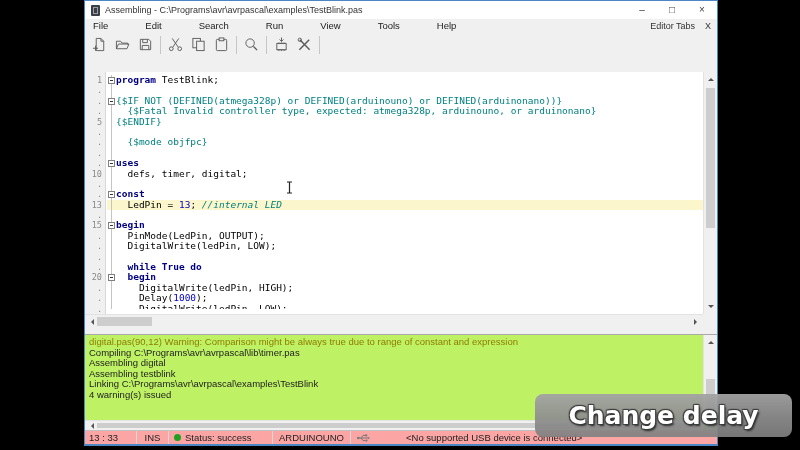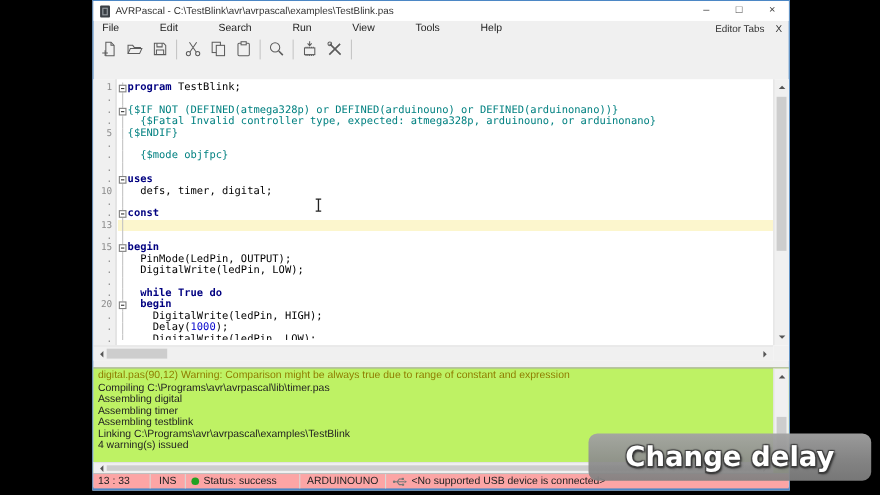--- a/index.html
+++ b/index.html
@@ -62,39 +62,39 @@
   .splitter{position:absolute;left:0;top:327px;right:0;height:6px;background:#f0f0f0;text-align:center;}
   .splitter:before{content:'······';font-size:8px;line-height:5px;color:#999;letter-spacing:2px;}
   
   .messages{position:absolute;left:0;top:333px;right:0;height:96px;background:#bef264;border-top:1px solid #a8a8a8;box-sizing:border-box;}
   .msglines{position:absolute;left:0;top:0;right:14px;bottom:10px;overflow:hidden;padding:2px 0 0 4px;font-size:9.5px;line-height:10.5px;color:#222;white-space:nowrap;}
   .msg-warning{color:var(--warn,#8f7d00);}
   
   .statusbar{position:absolute;left:0;top:429px;right:0;height:14px;background:#fca5a5;border-top:1px solid #c0c0c0;
              display:flex;align-items:center;font-size:9.5px;color:#222;box-sizing:border-box;}
   .scell{height:100%;display:flex;align-items:center;border-right:1px solid #d8d8d8;box-sizing:border-box;flex:none;}
-  .scell.last{border-right:none;flex:1;}
+  .scell.last{border-right:none;flex:1;gap:32px;}
   .dot{width:7px;height:7px;border-radius:50%;background:var(--ok,#21a121);margin:0 4px 0 5px;flex:none;}
   
   .overlay{position:absolute;left:535px;top:394px;width:257px;height:43px;border-radius:8px;
            background:linear-gradient(180deg,rgba(163,163,163,.95) 0%,rgba(142,142,142,.93) 55%,rgba(128,128,128,.93) 100%);
            display:flex;align-items:center;justify-content:center;z-index:50;}
   .overlay span{font-family:"DejaVu Sans",sans-serif;font-weight:bold;font-size:25px;color:#fff;
            text-shadow:-1px -1px 1px #3c3c3c,1px -1px 1px #3c3c3c,-1px 1px 1px #3c3c3c,1.5px 1.5px 2px #2e2e2e;}
   
   .ibeam{position:absolute;left:285px;top:180px;z-index:40;}
 </style>
 </head>
 <body>
 
 <div class="app">
 
   <div class="titlebar">
     <span class="app-ico"></span>
-    <span class="titletext">AVRPascal - C:\TestBlink\avr\avrpascal\examples\TestBlink.pas</span>
+    <span class="titletext">Assembling - C:\Programs\avr\avrpascal\examples\TestBlink.pas</span>
     <span class="winbtn">–</span>
     <span class="winbtn">□</span>
     <span class="winbtn">×</span>
   </div>
 
   <div class="menubar">
     <span style="display:flex;gap:21px;">
         <span class="menu-item">File</span>
         <span class="menu-item">Edit</span>
         <span class="menu-item">Search</span>
@@ -254,20 +254,21 @@
           <pre class="code"></pre>
         </div>
         <div class="ed-line">
           <span class="fold">
             <i class="fb"></i>
           </span>
           <pre class="code"><span class="tk-kw">const</span></pre>
         </div>
         <div class="ed-line current">
           <span class="fold"></span>
+          <pre class="code"><span class="tk-id">  LedPin = </span><span class="tk-num">13</span><span class="tk-id">; </span><span class="tk-cmt">//internal LED</span></pre>
         </div>
         <div class="ed-line">
           <span class="fold"></span>
           <pre class="code"></pre>
         </div>
         <div class="ed-line">
           <span class="fold">
             <i class="fb"></i>
           </span>
           <pre class="code"><span class="tk-kw">begin</span></pre>
@@ -320,21 +321,20 @@
     <div class="corner"></div>
   </div>
 
   <div class="splitter"></div>
 
   <div class="messages">
     <div class="msglines" id="msglines">
         <div class="msg-warning">digital.pas(90,12) Warning: Comparison might be always true due to range of constant and expression</div>
         <div class="msg-info">Compiling C:\Programs\avr\avrpascal\lib\timer.pas</div>
         <div class="msg-info">Assembling digital</div>
-        <div class="msg-info">Assembling timer</div>
         <div class="msg-info">Assembling testblink</div>
         <div class="msg-info">Linking C:\Programs\avr\avrpascal\examples\TestBlink</div>
         <div class="msg-info">4 warning(s) issued</div>
       </div>
     <div class="vsb" style="top:0;height:86px;">
       <span class="arr up"></span>
       <div class="thumb" style="top:44px;height:36px;"></div>
     </div>
     <div class="hsb" style="right:14px;height:10px;">
       <span class="arr left" style="top:2px;"></span>

